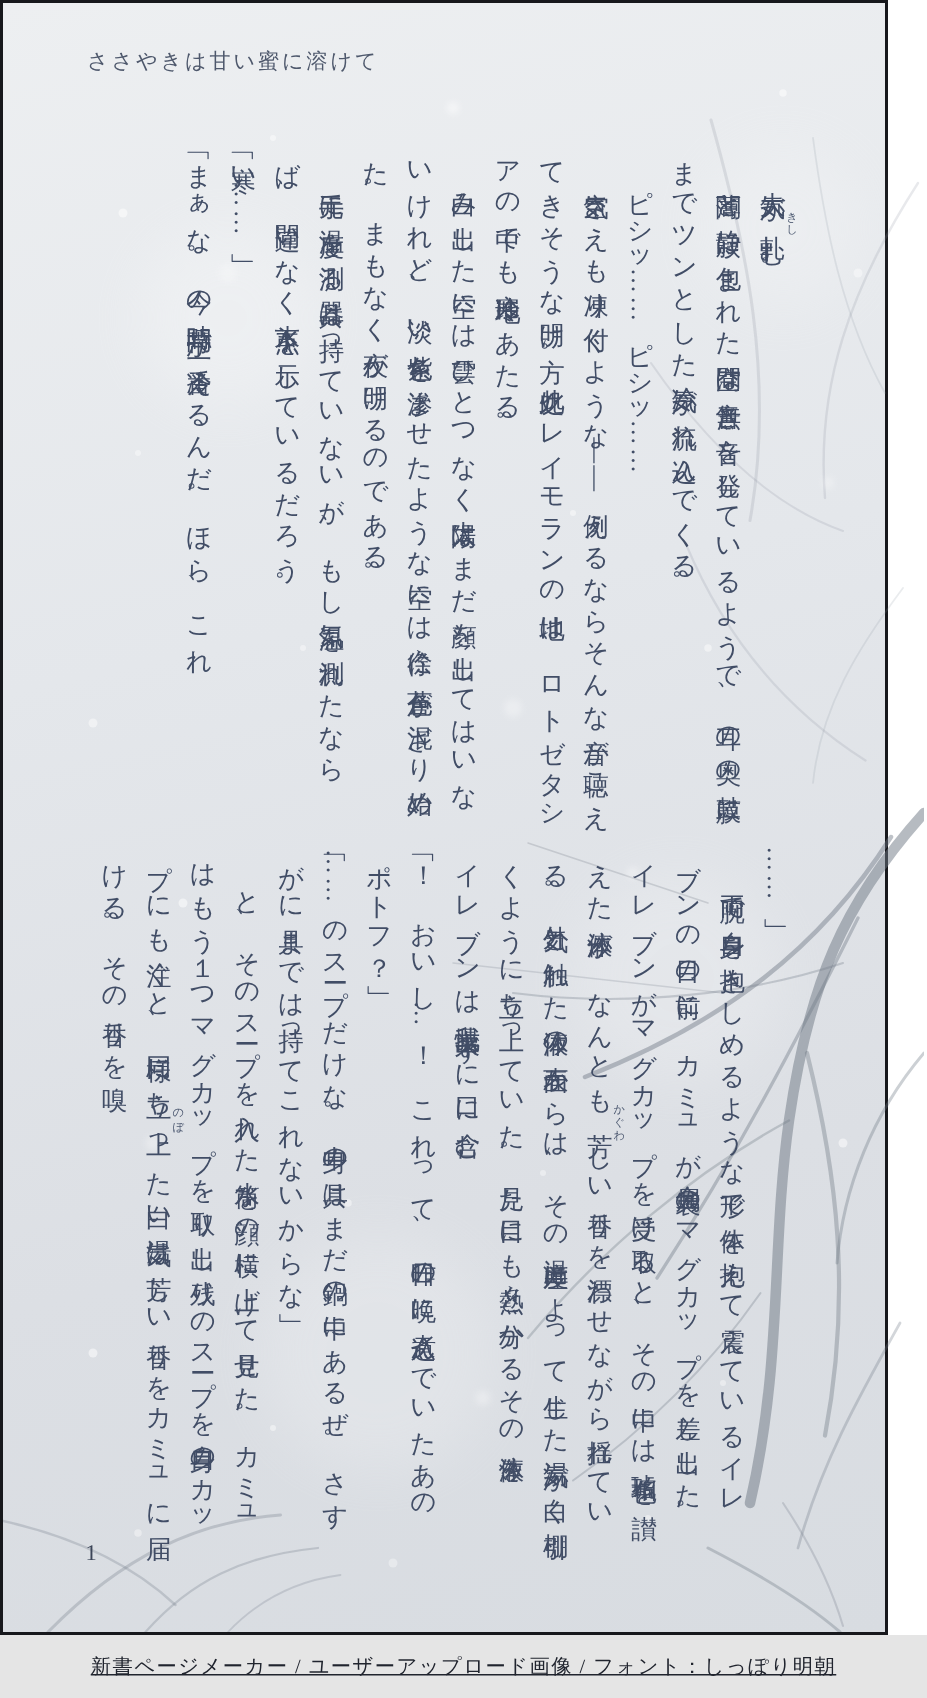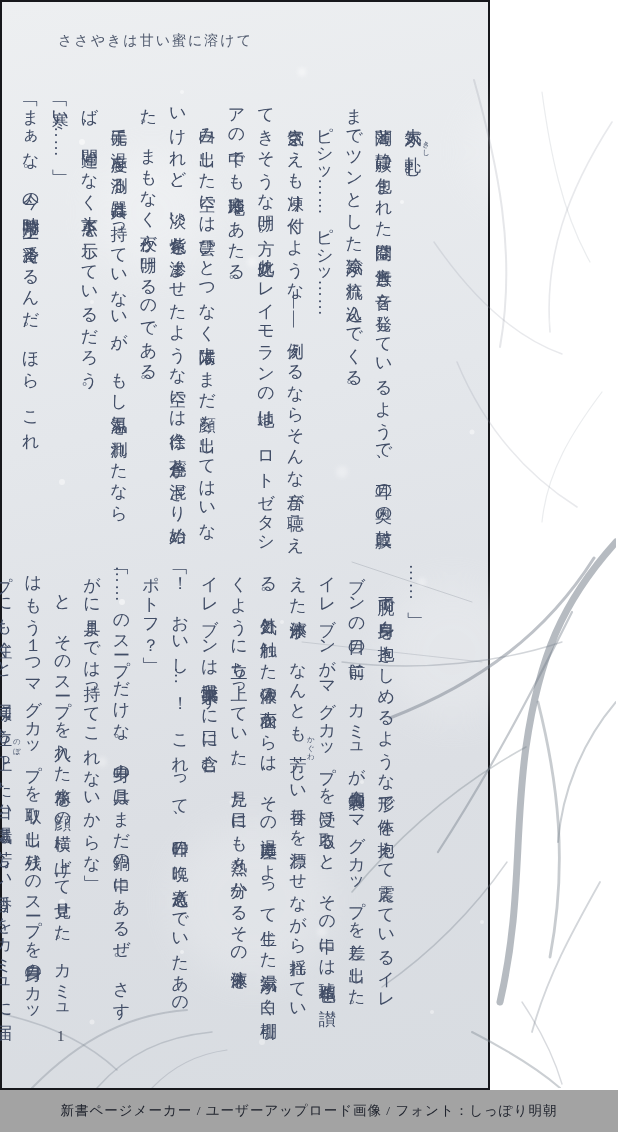--- a/index.html
+++ b/index.html
@@ -6,21 +6,21 @@
   .canvas{
     position:relative;
     width:618px;height:1132px;
     background:#ffffff;
     overflow:hidden;
     font-family:"Liberation Serif","DejaVu Serif",serif;
   }
   
   .sheet{
     position:absolute;left:0;top:0;
-    width:490px;height:1090px;
+    width:592px;height:1090px;
     box-sizing:border-box;
     border:2px solid #17181c;
     background:linear-gradient(168deg,#edeff1 0%,#e4e7eb 38%,#dcdfe4 72%,#d8dce1 100%);
   }
   .bg{position:absolute;left:0;top:0;width:614px;height:1086px;}
   
   .title{
     position:absolute;left:56px;top:30px;
     font-size:14px;letter-spacing:2px;
     color:#4e586c;
@@ -44,23 +44,23 @@
   rt{font-size:7.5px;letter-spacing:0;line-height:1;color:#4c5870;}
   
   .page-number{
     position:absolute;left:55px;top:1026px;
     font-size:15px;color:#3c4558;
   }
   
   .footer{
     position:absolute;left:0;top:1090px;
     width:618px;height:42px;
-    background:#a3a3a3;
+    background:#e5e5e5;
     display:flex;align-items:center;justify-content:center;
-    font-size:13.5px;letter-spacing:1px;color:#20242e;
+    font-size:13.5px;letter-spacing:1px;color:#20242e;text-decoration:underline;
   }
 </style>
 </head>
 <body>
 
 <div class="canvas">
   <div class="sheet">
 
     <svg class="bg" viewBox="0 0 614 1086" aria-hidden="true">
       <defs>

